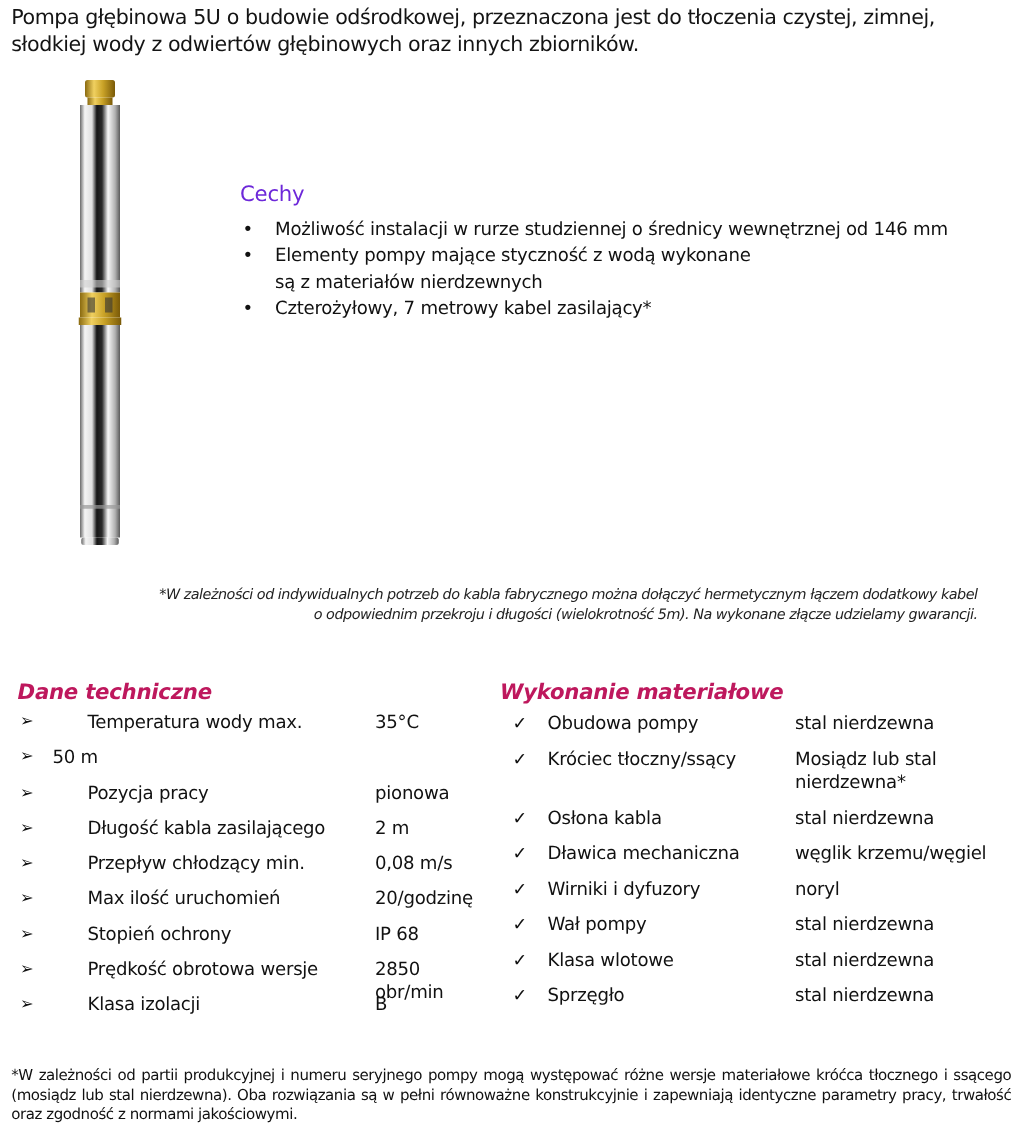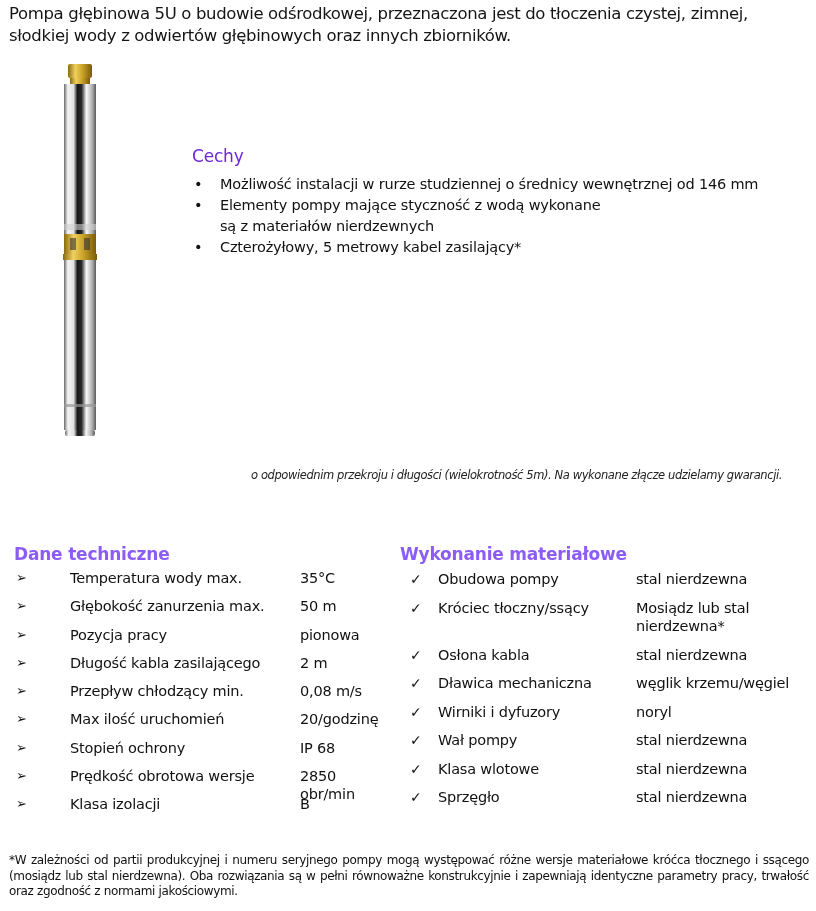--- a/index.html
+++ b/index.html
@@ -28,21 +28,21 @@
   .features li .bullet { position: absolute; left: 2px; top: 0; }
 
   .note1 {
     position: absolute; right: 34px; top: 468px; width: 760px;
     text-align: right; font-style: italic; font-size: 11.5px; line-height: 15.5px;
     color: #222; letter-spacing: -0.4px;
   }
 
   .tech { position: absolute; left: 14px; top: 544px; width: 380px; }
   .tech h2, .mat h2 {
-    font-size: 17px; font-weight: bold; color: #8b5cf6; letter-spacing: -0.2px;
+    font-size: 17px; font-weight: bold; color: #be185d; letter-spacing: -0.2px; font-style: italic;
   }
   .tech h2 { margin-bottom: 5px; }
   .row {
     position: relative; display: flex; align-items: flex-start;
     font-size: 14.5px; line-height: 18px; color: #111; letter-spacing: -0.2px;
   }
   .tech .row { height: 28.3px; }
   .tech .mark { width: 28px; flex: none; font-size: 13px; padding-left: 2px; }
   .tech .label { width: 230px; flex: none; margin-left: 28px; }
   .tech .value { flex: 1; }
@@ -107,39 +107,39 @@
       <span class="bullet">•</span>
       <span>Możliwość instalacji w rurze studziennej o średnicy wewnętrznej od 146 mm</span>
     </li>
     <li>
       <span class="bullet">•</span>
       <span>Elementy pompy mające styczność z wodą wykonane</span><br>
       <span>są z materiałów nierdzewnych</span>
     </li>
     <li>
       <span class="bullet">•</span>
-      <span>Czterożyłowy, 5 metrowy kabel zasilający*</span>
+      <span>Czterożyłowy, 7 metrowy kabel zasilający*</span>
     </li>
   </ul>
 </div>
 
 <div class="note1">
+  <div>*W zależności od indywidualnych potrzeb do kabla fabrycznego można dołączyć hermetycznym łączem dodatkowy kabel</div>
   <div>o odpowiednim przekroju i długości (wielokrotność 5m). Na wykonane złącze udzielamy gwarancji.</div>
 </div>
 
 <div class="tech">
   <h2>Dane techniczne</h2>
   <div class="row">
     <span class="mark">➢</span>
     <span class="label">Temperatura wody max.</span>
     <span class="value">35°C</span>
   </div>
   <div class="row">
     <span class="mark">➢</span>
-    <span class="label">Głębokość zanurzenia max.</span>
     <span class="value">50 m</span>
   </div>
   <div class="row">
     <span class="mark">➢</span>
     <span class="label">Pozycja pracy</span>
     <span class="value">pionowa</span>
   </div>
   <div class="row">
     <span class="mark">➢</span>
     <span class="label">Długość kabla zasilającego</span>

